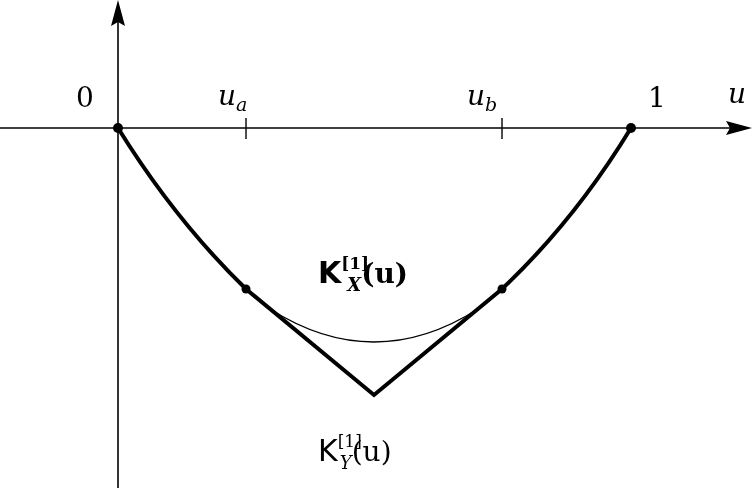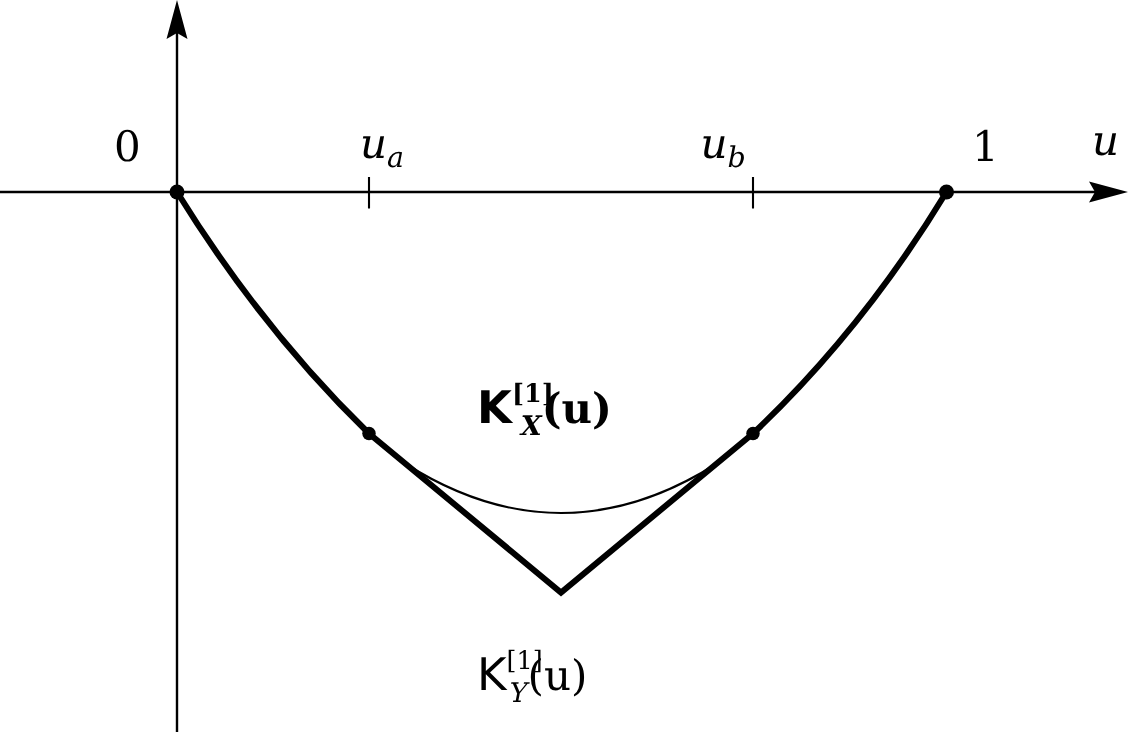--- a/index.html
+++ b/index.html
@@ -31,21 +31,21 @@
 
   <path d="M270,309 Q374,375 478,309" fill="none" stroke="#000" stroke-width="1.4"></path>
 
   <circle cx="118" cy="128" r="5" fill="#000"></circle>
   <circle cx="631" cy="128" r="5" fill="#000"></circle>
   <circle cx="246" cy="289" r="4.5" fill="#000"></circle>
   <circle cx="502" cy="289" r="4.5" fill="#000"></circle>
 </svg>
 
 <div class="lbl num" style="left:76px; top:84px;">0</div>
-<div class="lbl" style="left:240px; top:82px;">
+<div class="lbl" style="left:218px; top:82px;">
   <span class="it num">u</span><span class="sub">a</span>
 </div>
 <div class="lbl" style="left:467px; top:82px;">
   <span class="it num">u</span><span class="sub">b</span>
 </div>
 <div class="lbl num" style="left:648px; top:84px;">1</div>
 <div class="lbl it num" style="left:728px; top:80px;">u</div>
 
 <div class="lbl" style="left:318px; top:258px;font-weight:bold;">
   <span class="K">K</span><span class="sup">[1]</span><span class="subK">X</span><span class="num" style="font-style:normal;">(u)</span>

